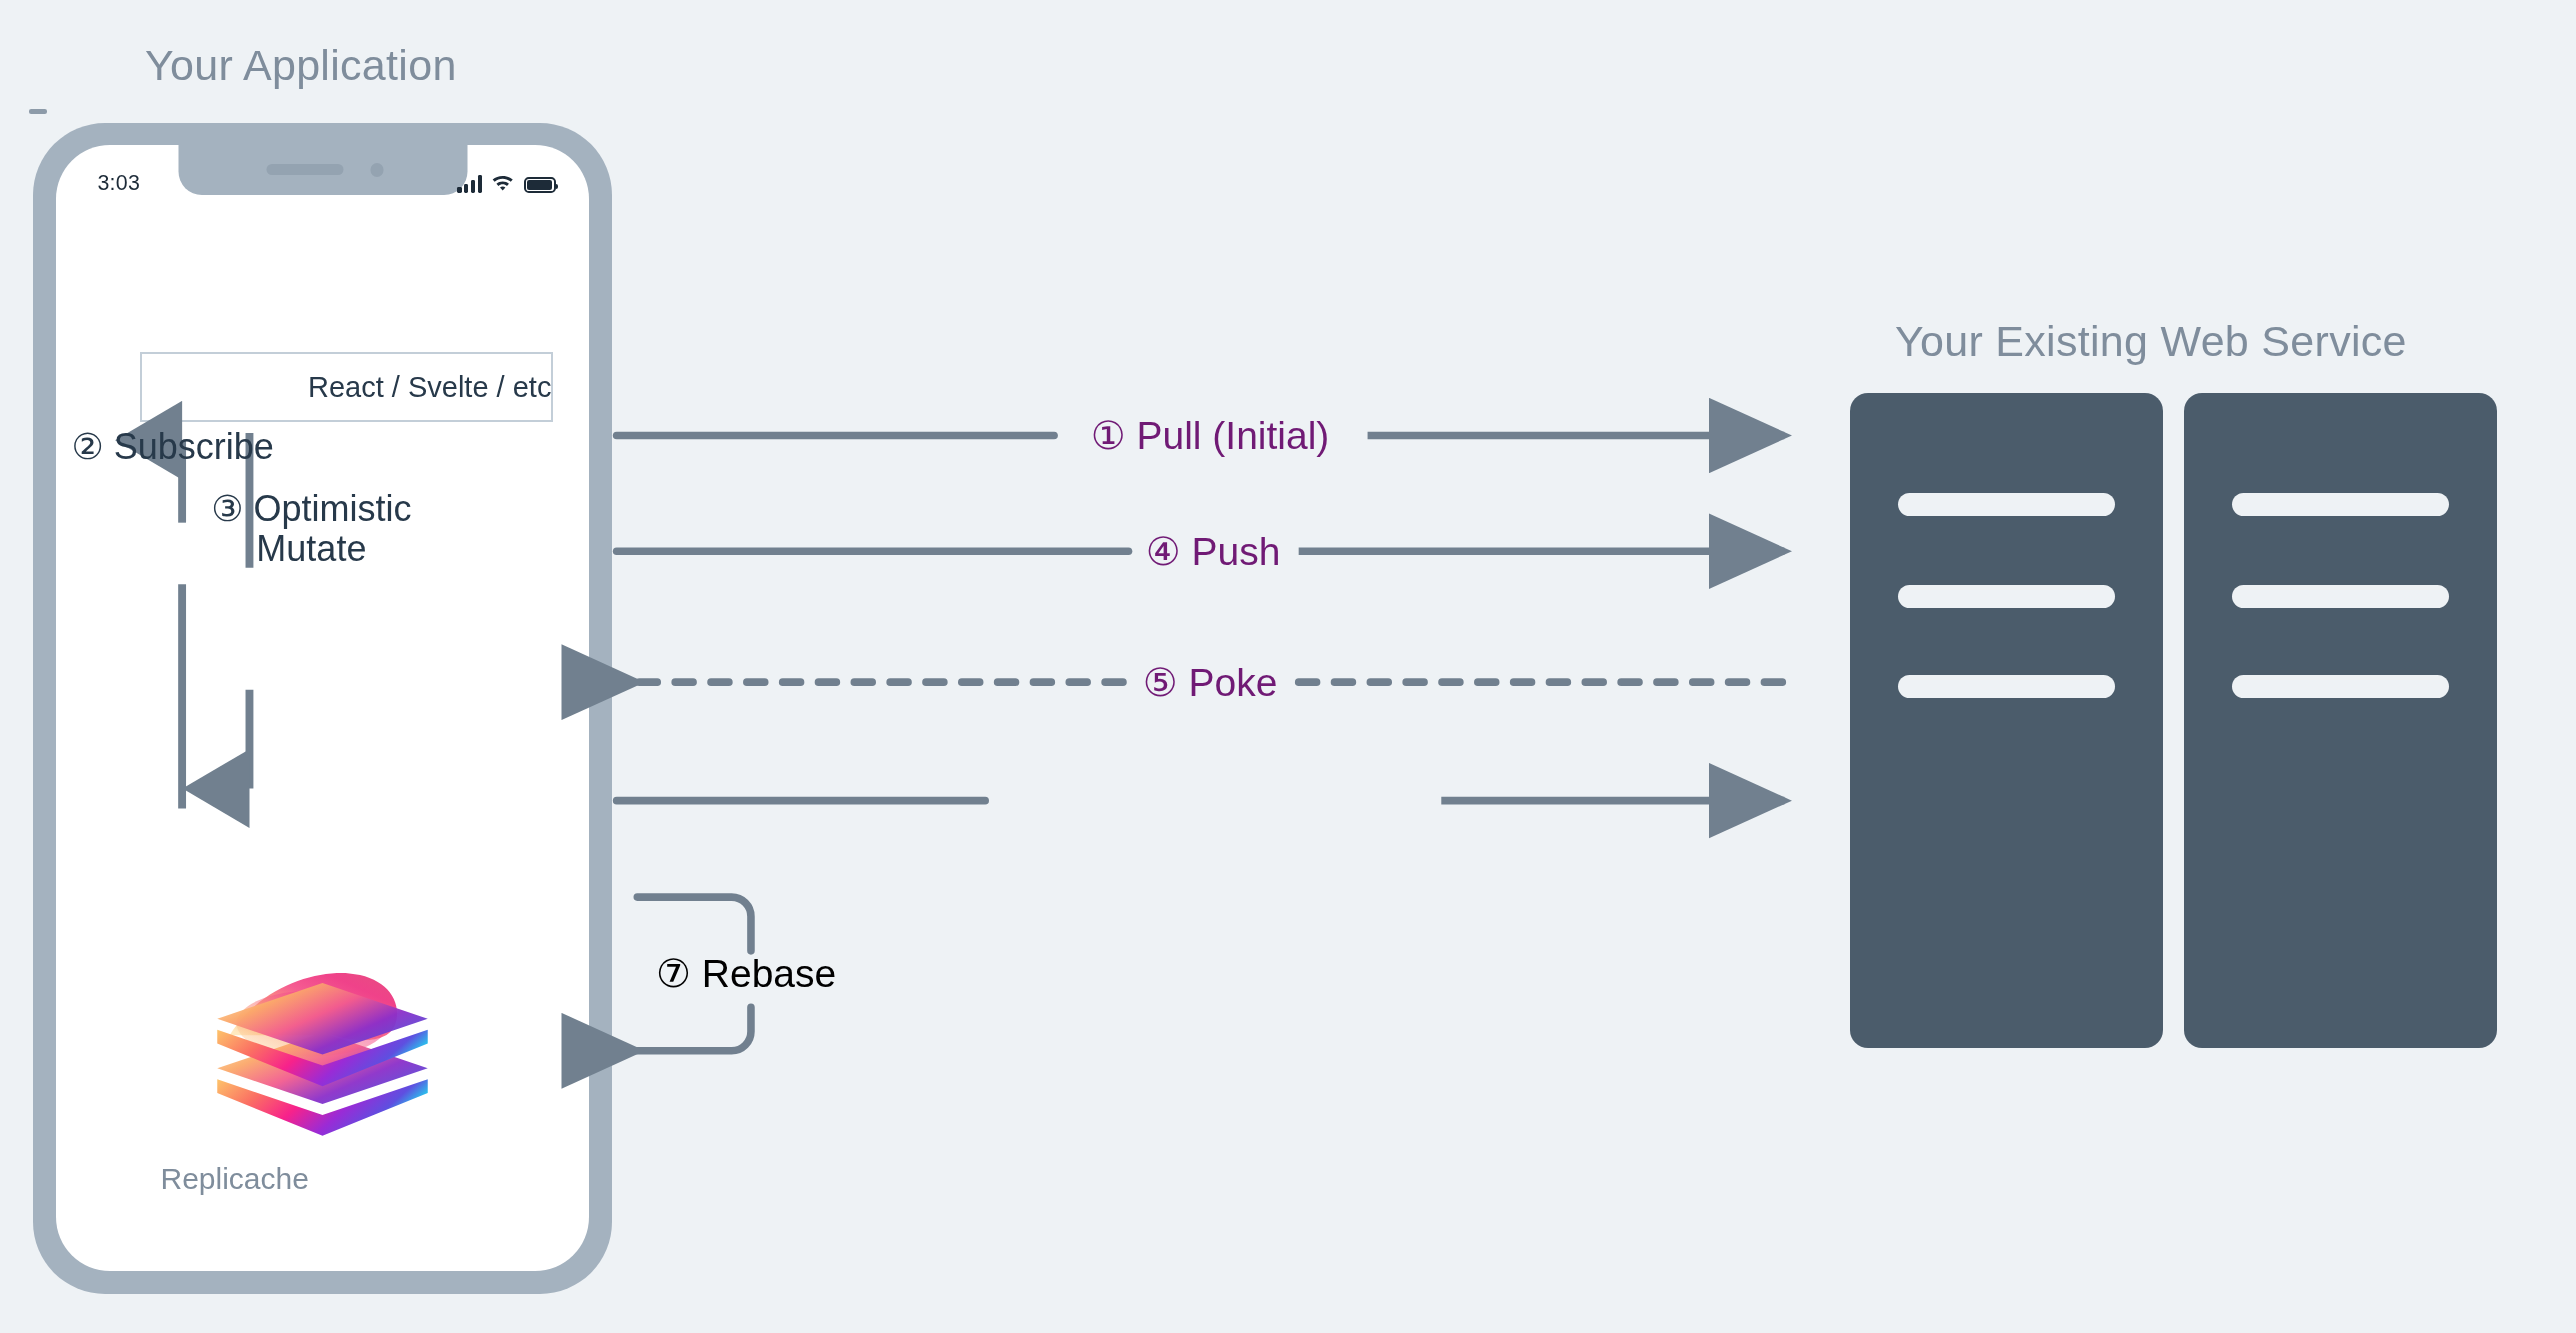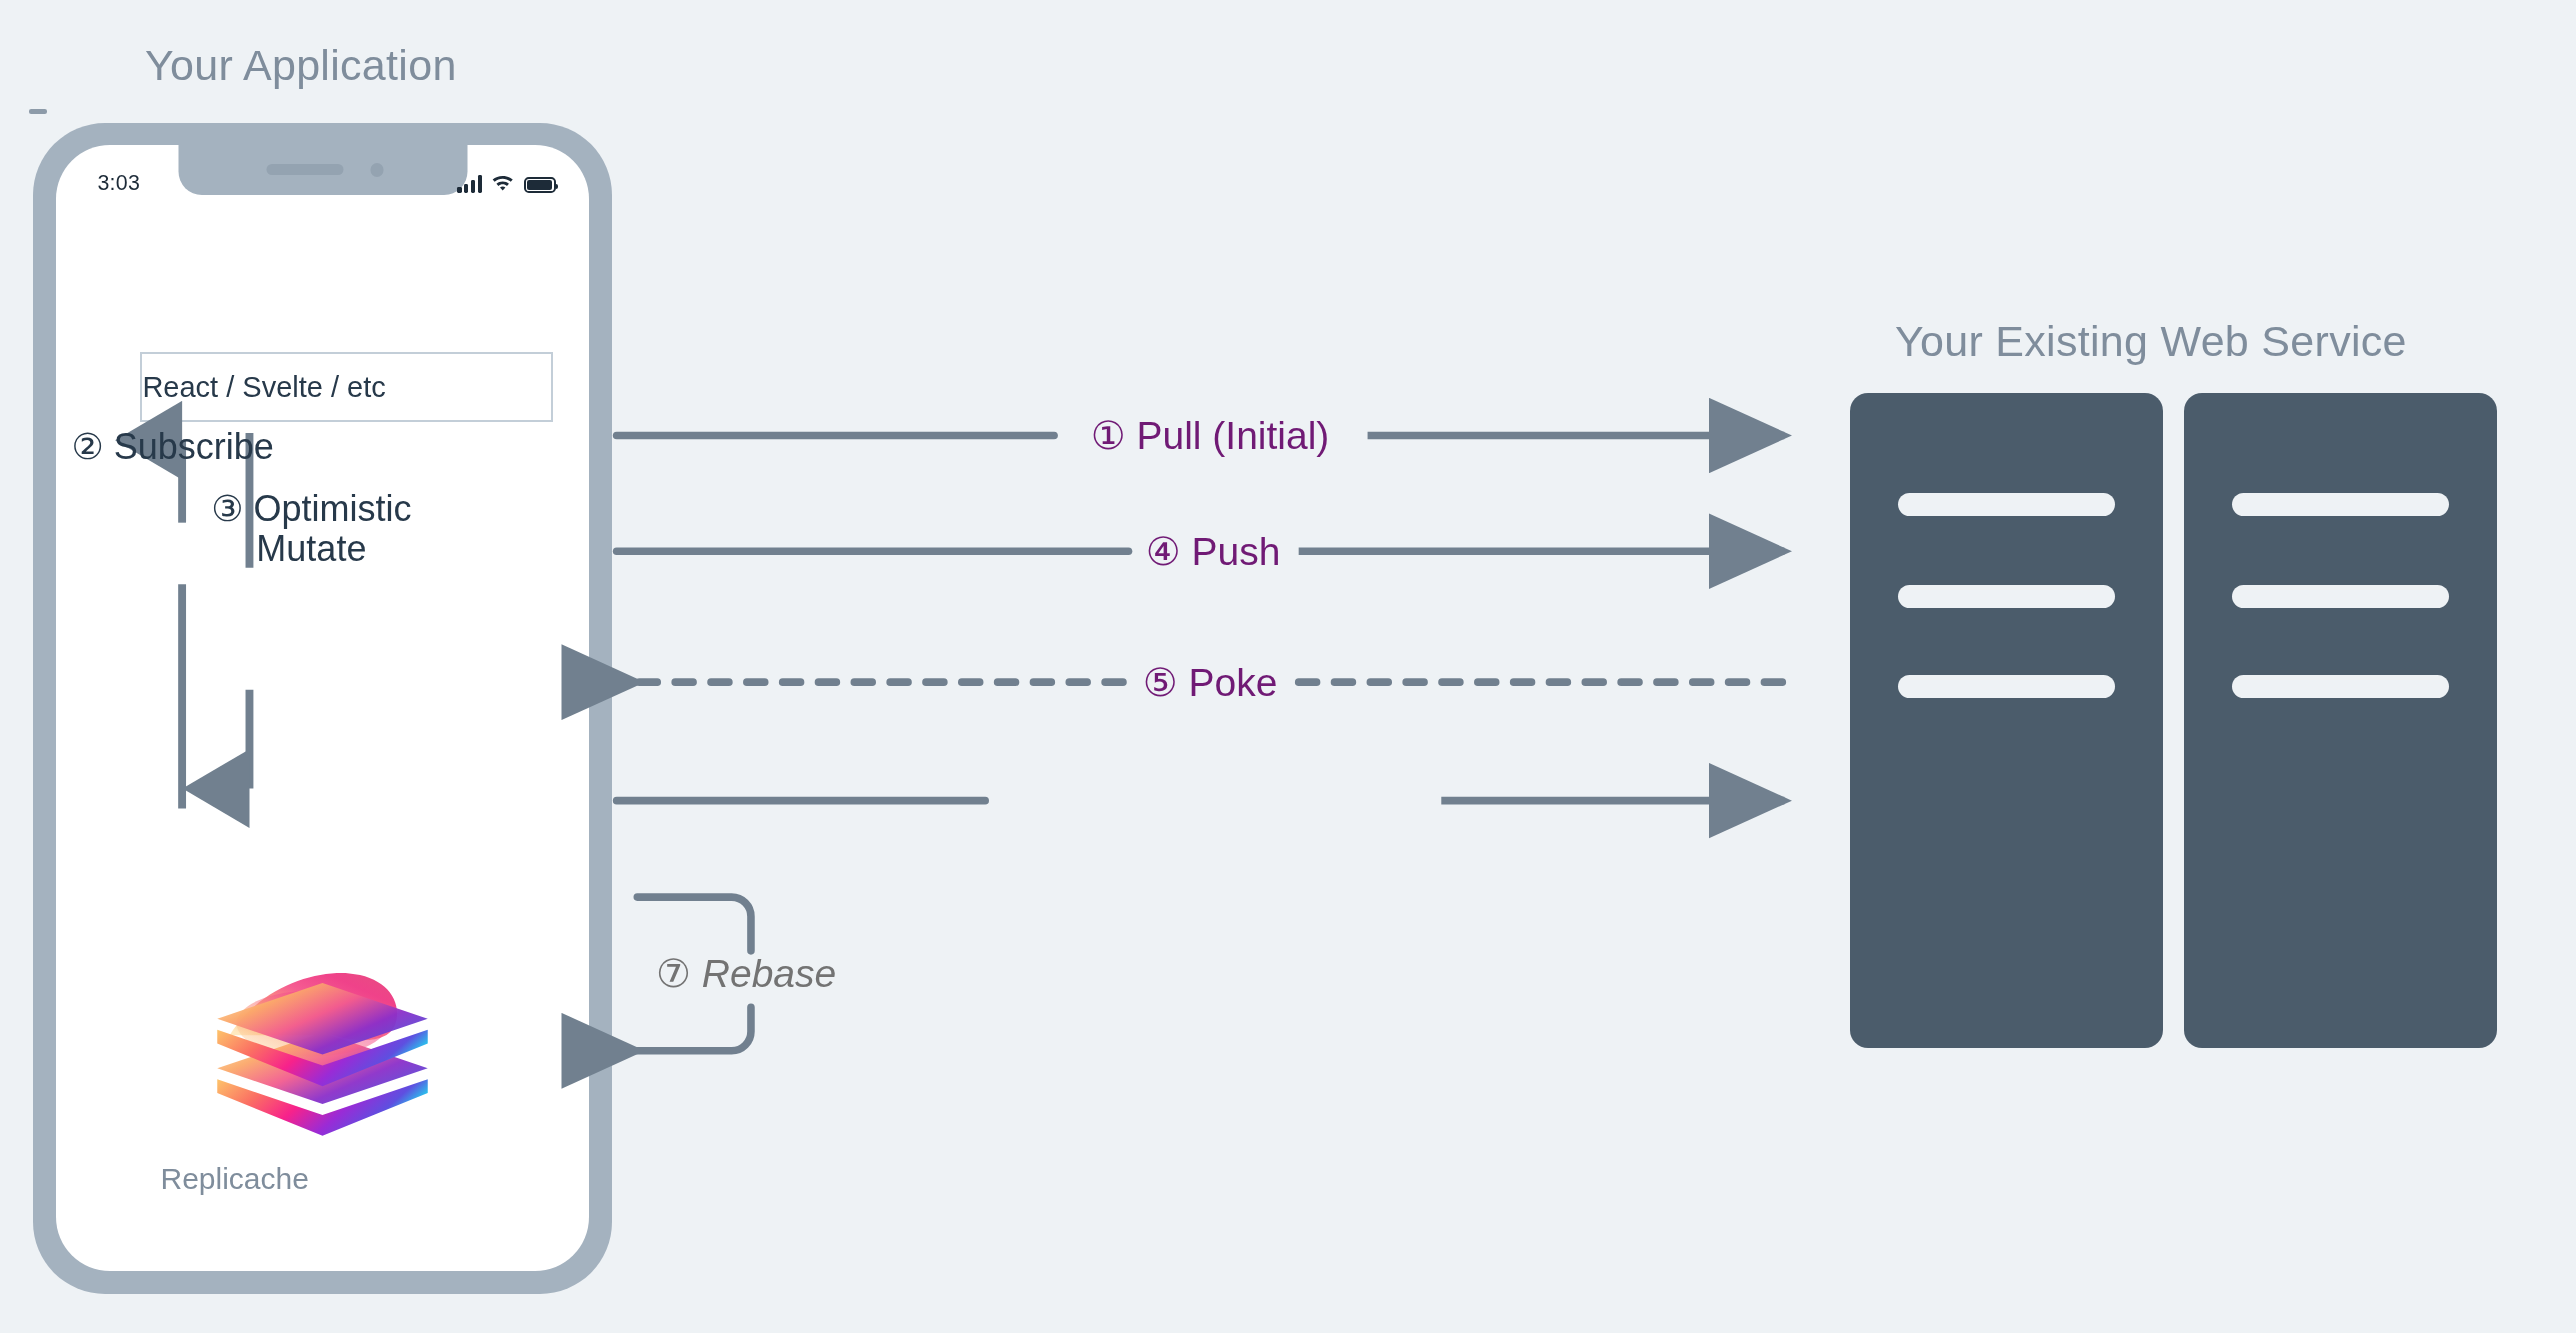--- a/index.html
+++ b/index.html
@@ -160,21 +160,21 @@
     position: absolute;
     left: 84px;
     top: 207px;
     width: 413px;
     height: 70px;
     border: 2.1px solid #c3ced8;
     background: #ffffff;
     box-sizing: border-box;
     display: flex;
     align-items: center;
-    justify-content: flex-start;
+    justify-content: flex-end;
   }
   #fw-box-label {
     font-size: 29px;
     color: #27394a;
     white-space: nowrap;
   }
 
   
   .phone-step {
     position: absolute;
@@ -254,23 +254,22 @@
     font-size: 39px;
     color: #701a75;
     background: #eef2f5;
     padding: 0 11px;
     white-space: nowrap;
   }
   #label-rebase {
     position: absolute;
     transform: translate(0, -50%);
     font-size: 39px;
-    color: #737373;
+    color: #000000;
     white-space: nowrap;
-    font-style: italic;
   }
 </style>
 </head>
 <body>
 
 <div id="stage">
 
   <div class="section-title" id="app-title">Your Application</div>
   <div class="section-title" id="svc-title">Your Existing Web Service</div>
 

